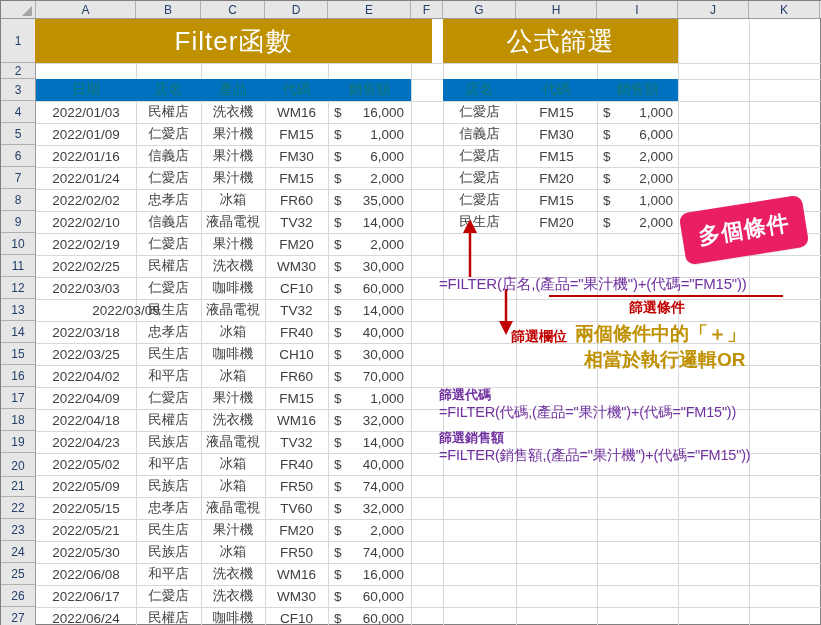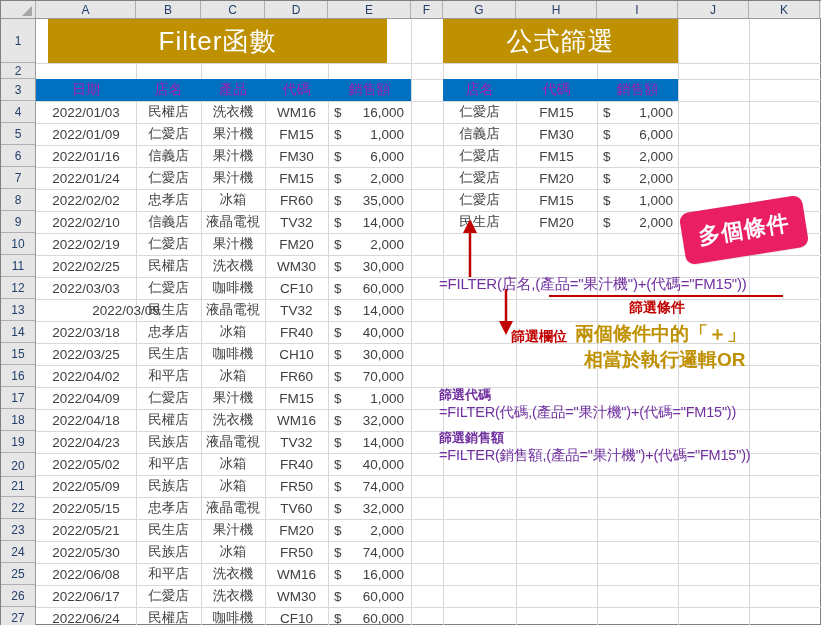--- a/index.html
+++ b/index.html
@@ -85,21 +85,21 @@
   
   .bluehead {
     position: absolute;
     background: #0070c0;
     height: 22px;
   }
   .bluehead-cell {
     position: absolute;
     height: 22px;
     display: flex; align-items: center; justify-content: center;
-    color: #a21caf;
+    color: #0f766e;
     font-size: 14px;
   }
 
   
   .money {
     position: absolute;
     height: 22px;
     display: flex; align-items: center;
     font-size: 13.5px; color: #404040;
   }
@@ -243,21 +243,21 @@
       <div class="hline" style="top: 452px; width: 786px;"></div>
       <div class="hline" style="top: 474px; width: 786px;"></div>
       <div class="hline" style="top: 496px; width: 786px;"></div>
       <div class="hline" style="top: 518px; width: 786px;"></div>
       <div class="hline" style="top: 540px; width: 786px;"></div>
       <div class="hline" style="top: 562px; width: 786px;"></div>
       <div class="hline" style="top: 584px; width: 786px;"></div>
       <div class="hline" style="top: 606px; width: 786px;"></div>
     </div>
 
-  <div class="banner" style="left:47px;top:18px;width:339px;height:44px">Filter函數</div>
+  <div class="banner" style="left:34px;top:18px;width:397px;height:44px">Filter函數</div>
   <div class="banner" style="left:442px;top:18px;width:235px;height:44px">公式篩選</div>
 
   <div class="bluehead" style="left:35px;top:78px;width:375px"></div>
   <div class="bluehead" style="left:442px;top:78px;width:235px"></div>
 
   <div class="bluehead-cell" style="left:35px;top:78px;width:100px">日期</div>
   <div class="bluehead-cell" style="left:135px;top:78px;width:65px">店名</div>
   <div class="bluehead-cell" style="left:200px;top:78px;width:64px">產品</div>
   <div class="bluehead-cell" style="left:264px;top:78px;width:63px">代碼</div>
   <div class="bluehead-cell" style="left:327px;top:78px;width:83px">銷售額</div>

